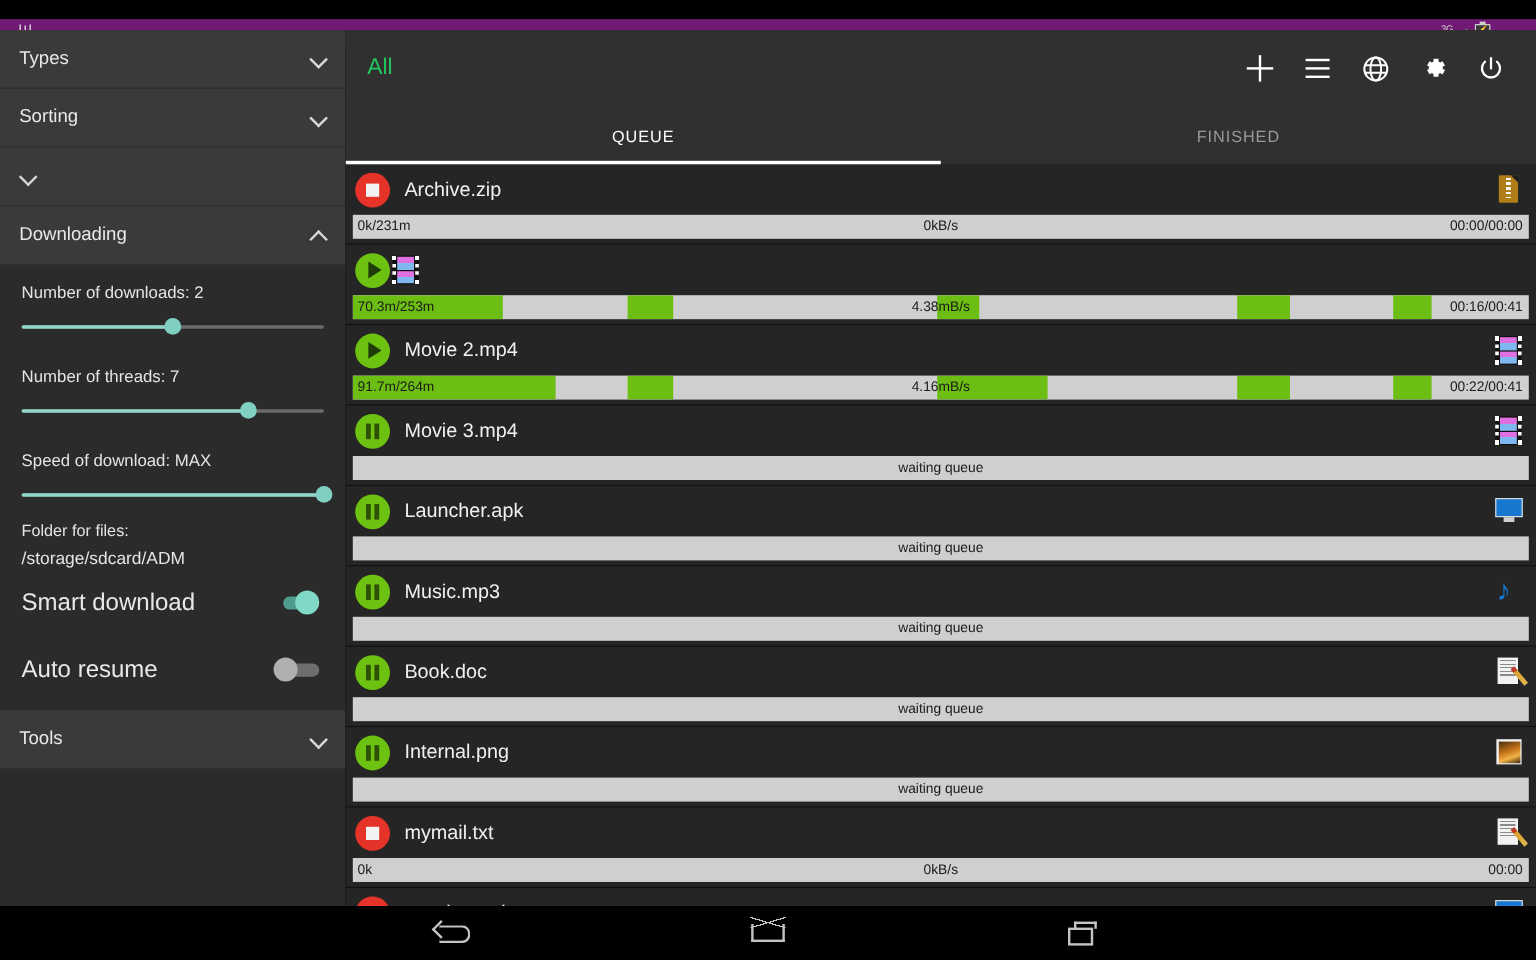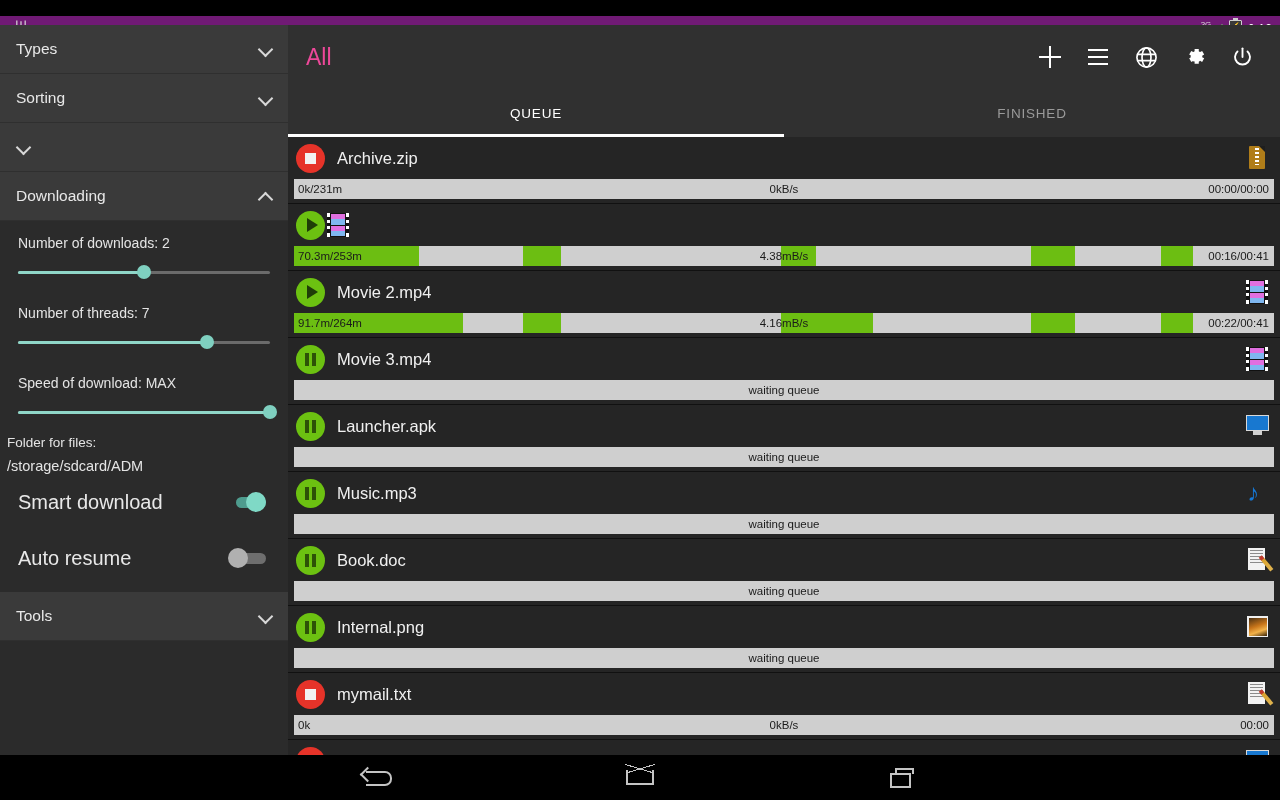--- a/index.html
+++ b/index.html
@@ -74,21 +74,21 @@
     background: #6b6b6b; border-radius: 2px;
   }
   .fill {
     position: absolute; left: 0; top: 6px; height: 3px;
     background: #8fd6c8; border-radius: 2px;
   }
   .knob {
     position: absolute; top: 0; width: 14px; height: 14px; border-radius: 50%;
     background: #7fd0c0; transform: translateX(-7px);
   }
-  .folder { padding: 4px 18px 0 7px; }
+  .folder { padding: 4px 18px 0 18px; }
   .folder .cap { color: #e4e4e4; font-size: 13.5px; margin-bottom: 8px; }
   .folder .path { color: #e4e4e4; font-size: 14.5px; }
 
   .toggle-row {
     display: flex; align-items: center; height: 56px;
     padding: 0 22px 0 18px;
   }
   .toggle-row .t-label { flex: 1; color: #e8e8e8; font-size: 20px; }
   .switch { position: relative; width: 38px; height: 20px; }
   .switch .bar {
@@ -105,21 +105,21 @@
 
   
   .main {
     position: absolute; left: 288px; top: 25px; width: 992px; height: 730px;
     background: #1e1e1e; overflow: hidden;
   }
   .appbar {
     position: relative; height: 64px; background: #303030;
     display: flex; align-items: center; padding: 0 14px 0 18px;
   }
-  .appbar .title { flex: 1; color: #ec4899; font-size: 23px; }
+  .appbar .title { flex: 1; color: #22c55e; font-size: 19px; }
   .abtn {
     width: 48px; height: 48px; display: flex; align-items: center; justify-content: center;
   }
   .icon-plus { position: relative; width: 22px; height: 22px; }
   .icon-plus:before, .icon-plus:after {
     content: ""; position: absolute; background: #fff;
   }
   .icon-plus:before { left: 0; top: 10px; width: 22px; height: 2px; }
   .icon-plus:after { left: 10px; top: 0; width: 2px; height: 22px; }
   .icon-list { width: 20px; height: 16px; display: flex; flex-direction: column; justify-content: space-between; }

